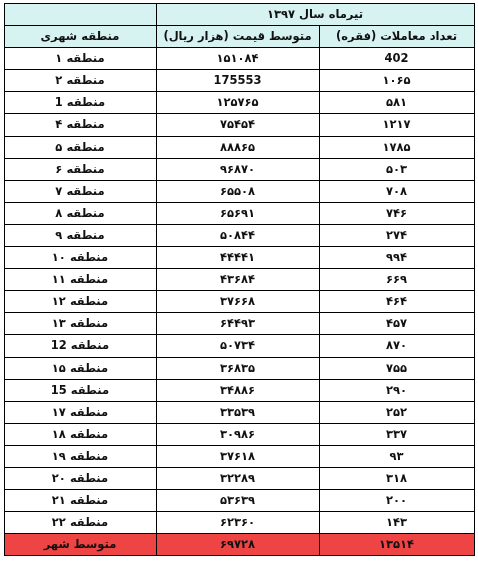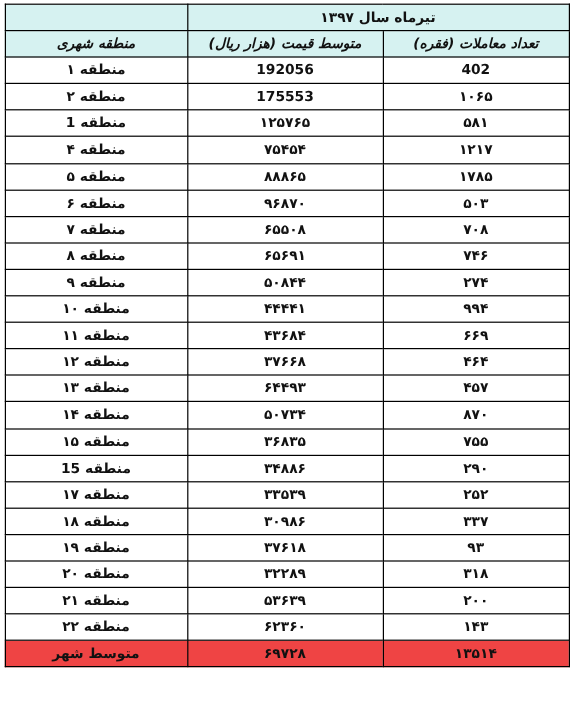--- a/index.html
+++ b/index.html
@@ -48,21 +48,20 @@
   }
   .head-band td.blank-cell {
     background: #d6f2f1;
   }
 
   .col-head td {
     background: #d6f2f1;
     height: 31px;
     line-height: 31px;
     font-size: 12px;
-    font-style: italic;
   }
 
   .data-row td {
     background: #ffffff;
   }
 
   .total-row td {
     background: #ef4444;
     height: 26px;
     line-height: 26px;
@@ -88,21 +87,21 @@
       <td class="blank-cell"></td>
     </tr>
     <tr class="col-head">
       <td>تعداد معاملات (فقره)</td>
       <td>متوسط قیمت (هزار ریال)</td>
       <td>منطقه شهری</td>
     </tr>
 
     <tr class="data-row">
       <td>402</td>
-      <td>192056</td>
+      <td>۱۵۱۰۸۴</td>
       <td>منطقه ۱</td>
     </tr>
     <tr class="data-row">
       <td>۱۰۶۵</td>
       <td>175553</td>
       <td>منطقه ۲</td>
     </tr>
     <tr class="data-row">
       <td>۵۸۱</td>
       <td>۱۲۵۷۶۵</td>
@@ -154,21 +153,21 @@
       <td>منطقه ۱۲</td>
     </tr>
     <tr class="data-row">
       <td>۴۵۷</td>
       <td>۶۴۴۹۳</td>
       <td>منطقه ۱۳</td>
     </tr>
     <tr class="data-row">
       <td>۸۷۰</td>
       <td>۵۰۷۳۴</td>
-      <td>منطقه ۱۴</td>
+      <td>منطقه 12</td>
     </tr>
     <tr class="data-row">
       <td>۷۵۵</td>
       <td>۳۶۸۳۵</td>
       <td>منطقه ۱۵</td>
     </tr>
     <tr class="data-row">
       <td>۲۹۰</td>
       <td>۳۴۸۸۶</td>
       <td>منطقه 15</td>

